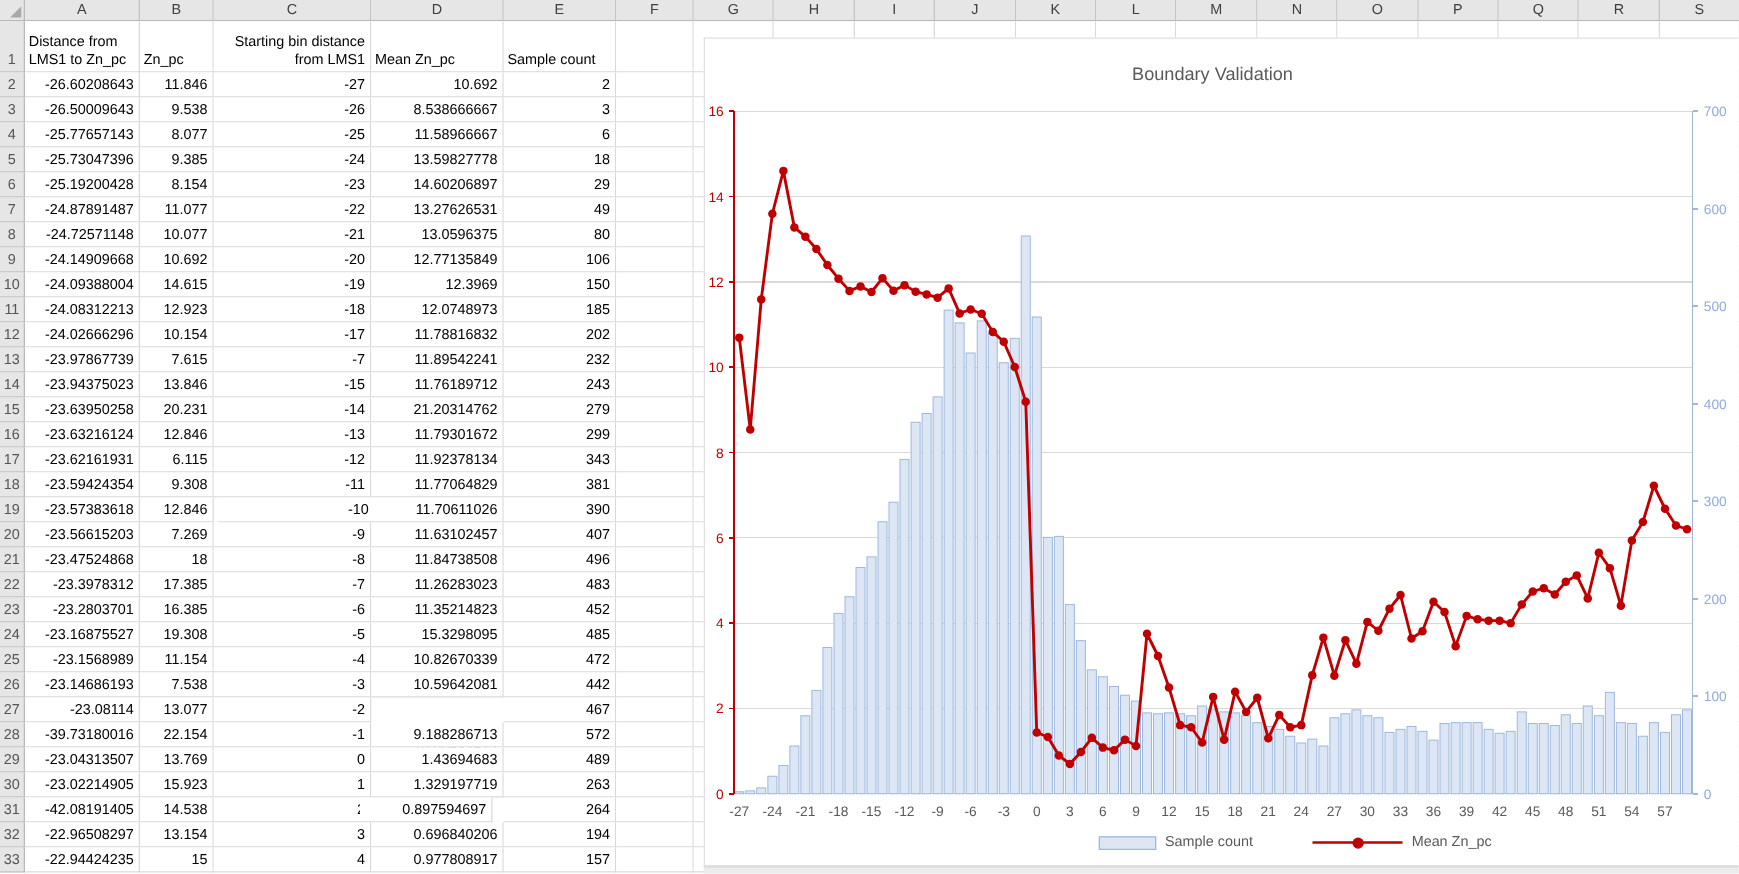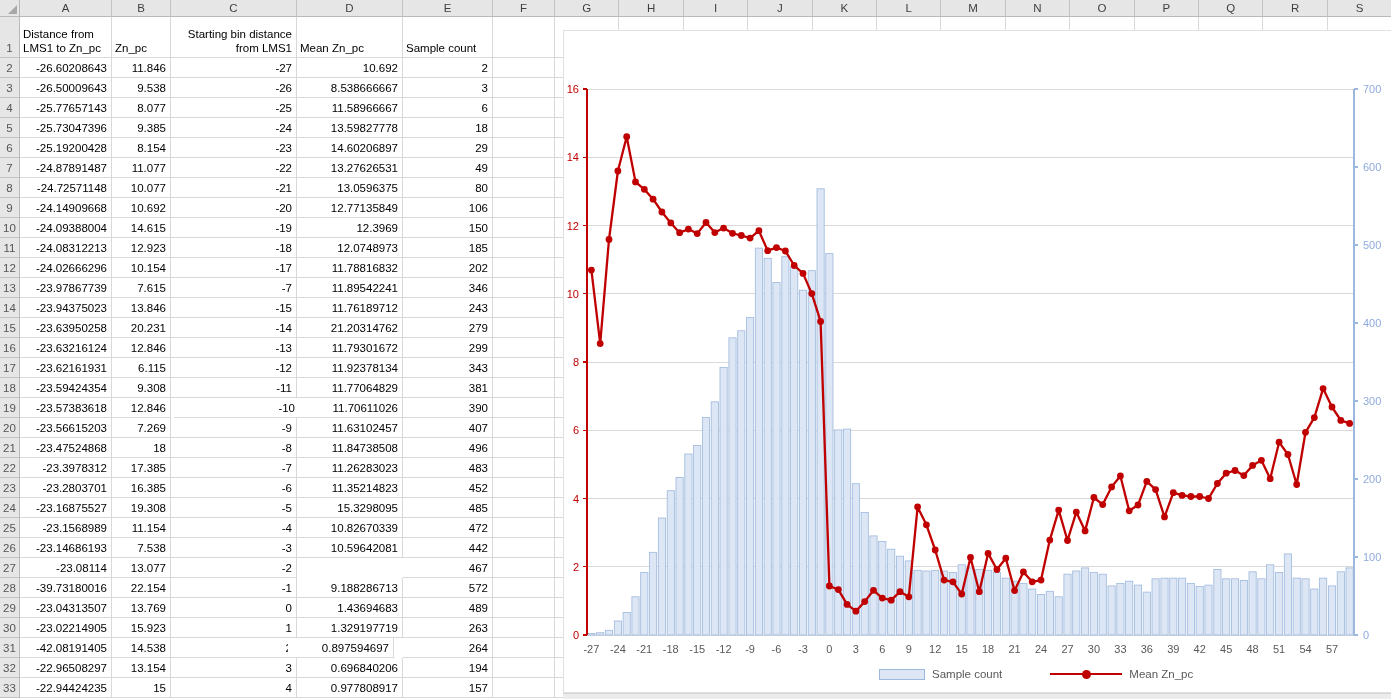--- a/index.html
+++ b/index.html
@@ -299,21 +299,21 @@
     <div class="cell" style="left:1070.2px;top:258px;width:64.4px;height:20px"></div>
     <div class="cell" style="left:1134.6px;top:258px;width:64.4px;height:20px"></div>
     <div class="cell" style="left:1199px;top:258px;width:64.4px;height:20px"></div>
     <div class="cell" style="left:1263.4px;top:258px;width:64.4px;height:20px"></div>
     <div class="cell" style="left:1327.8000000000002px;top:258px;width:64.4px;height:20px"></div>
     <div class="rn" style="left:0;top:278px;width:20px;height:20px">13</div>
     <div class="cell" style="left:20px;top:278px;width:92.0px;height:20px">-23.97867739</div>
     <div class="cell" style="left:112px;top:278px;width:59.0px;height:20px">7.615</div>
     <div class="cell" style="left:171px;top:278px;width:126.0px;height:20px">-7</div>
     <div class="cell" style="left:297px;top:278px;width:106.0px;height:20px">11.89542241</div>
-    <div class="cell" style="left:403px;top:278px;width:90.0px;height:20px">346</div>
+    <div class="cell" style="left:403px;top:278px;width:90.0px;height:20px">232</div>
     <div class="cell" style="left:493px;top:278px;width:62.0px;height:20px"></div>
     <div class="cell" style="left:555px;top:278px;width:64.4px;height:20px"></div>
     <div class="cell" style="left:619.4px;top:278px;width:64.4px;height:20px"></div>
     <div class="cell" style="left:683.8px;top:278px;width:64.4px;height:20px"></div>
     <div class="cell" style="left:748.2px;top:278px;width:64.4px;height:20px"></div>
     <div class="cell" style="left:812.6px;top:278px;width:64.4px;height:20px"></div>
     <div class="cell" style="left:877px;top:278px;width:64.4px;height:20px"></div>
     <div class="cell" style="left:941.4000000000001px;top:278px;width:64.4px;height:20px"></div>
     <div class="cell" style="left:1005.8000000000001px;top:278px;width:64.4px;height:20px">13</div>
     <div class="cell" style="left:1070.2px;top:278px;width:64.4px;height:20px"></div>
@@ -982,20 +982,21 @@
         <text x="582.8" y="622">36</text>
         <text x="609.3" y="622">39</text>
         <text x="635.7" y="622">42</text>
         <text x="662.2" y="622">45</text>
         <text x="688.6" y="622">48</text>
         <text x="715.1" y="622">51</text>
         <text x="741.5" y="622">54</text>
         <text x="768.0" y="622">57</text>
       </g>
     </svg>
+  <div id="chart-title" style="color: rgb(89, 89, 89);">Boundary Validation</div>
   <div id="legend">
     <span class="lg-swatch"></span>
     <span class="lg-label">Sample count</span>
     <span class="lg-line">
         <i></i>
       </span>
     <span class="lg-label">Mean Zn_pc</span>
   </div>
 </div>
 <div id="strip"></div>

